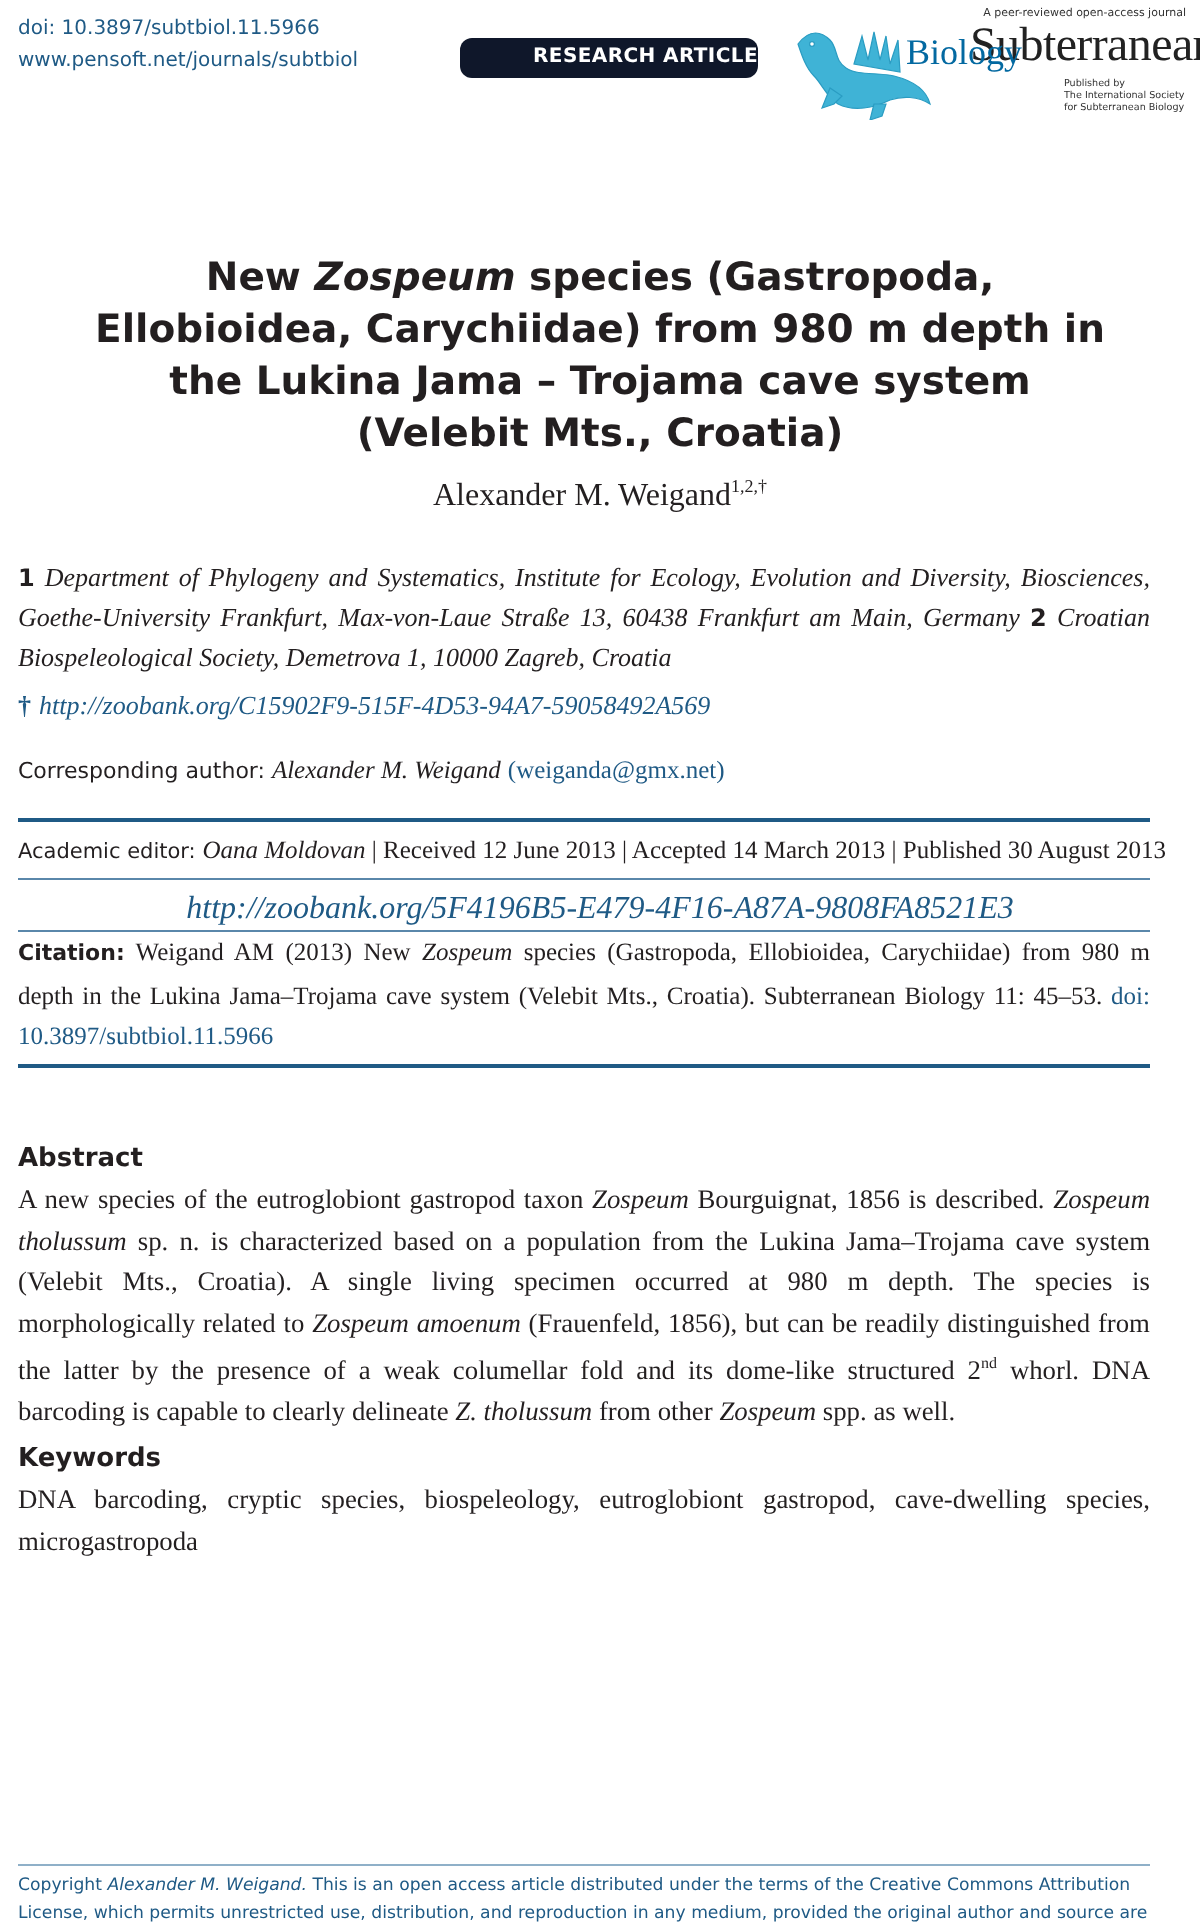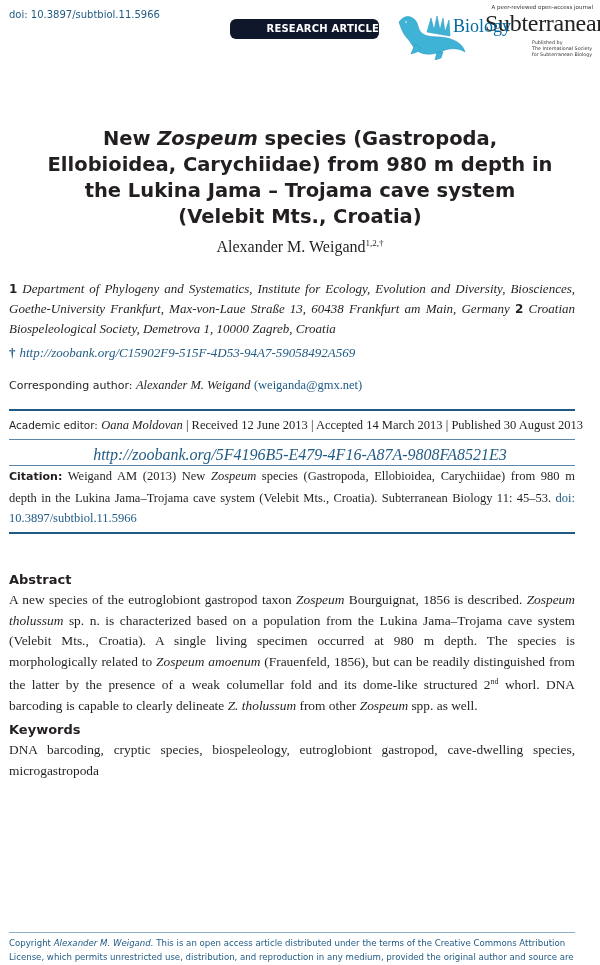--- a/index.html
+++ b/index.html
@@ -46,20 +46,21 @@
   #keywords-body { position: absolute; left: 9px; top: 740px; width: 566px; font-size: 13.4px; line-height: 20.6px; text-align: justify; }
 
   #copyright { position: absolute; left: 9px; top: 936px; width: 570px; font-size: 8.6px; line-height: 14px; color: #1f5a85; font-family: "DejaVu Sans", sans-serif; }
   #copyright i { font-style: italic; }
 </style>
 </head>
 <body>
 
 <div id="journal-info" class="sans">
   <div>doi: 10.3897/subtbiol.11.5966</div>
+  <div>www.pensoft.net/journals/subtbiol</div>
 </div>
 
 <div id="badge" class="sans">RESEARCH ARTICLE</div>
 
 <div id="logo">
   <svg width="70" height="52" viewBox="0 0 70 52">
     <g fill="#3fb3d6" stroke="#2a9cc2" stroke-width="0.6">
       <path d="M2 14 C8 6 14 8 18 12 C22 16 20 22 26 26 C32 30 42 28 50 30 C58 32 66 36 68 44 C62 40 54 40 48 42 C40 46 30 48 22 44 C16 40 14 34 10 30 C6 26 4 20 2 14 Z"></path>
       <path d="M30 24 L34 10 L37 22 L40 8 L43 22 L46 10 L48 24 L52 12 L53 28 Z"></path>
       <path d="M18 36 L14 46 L20 44 L24 40 Z"></path>

